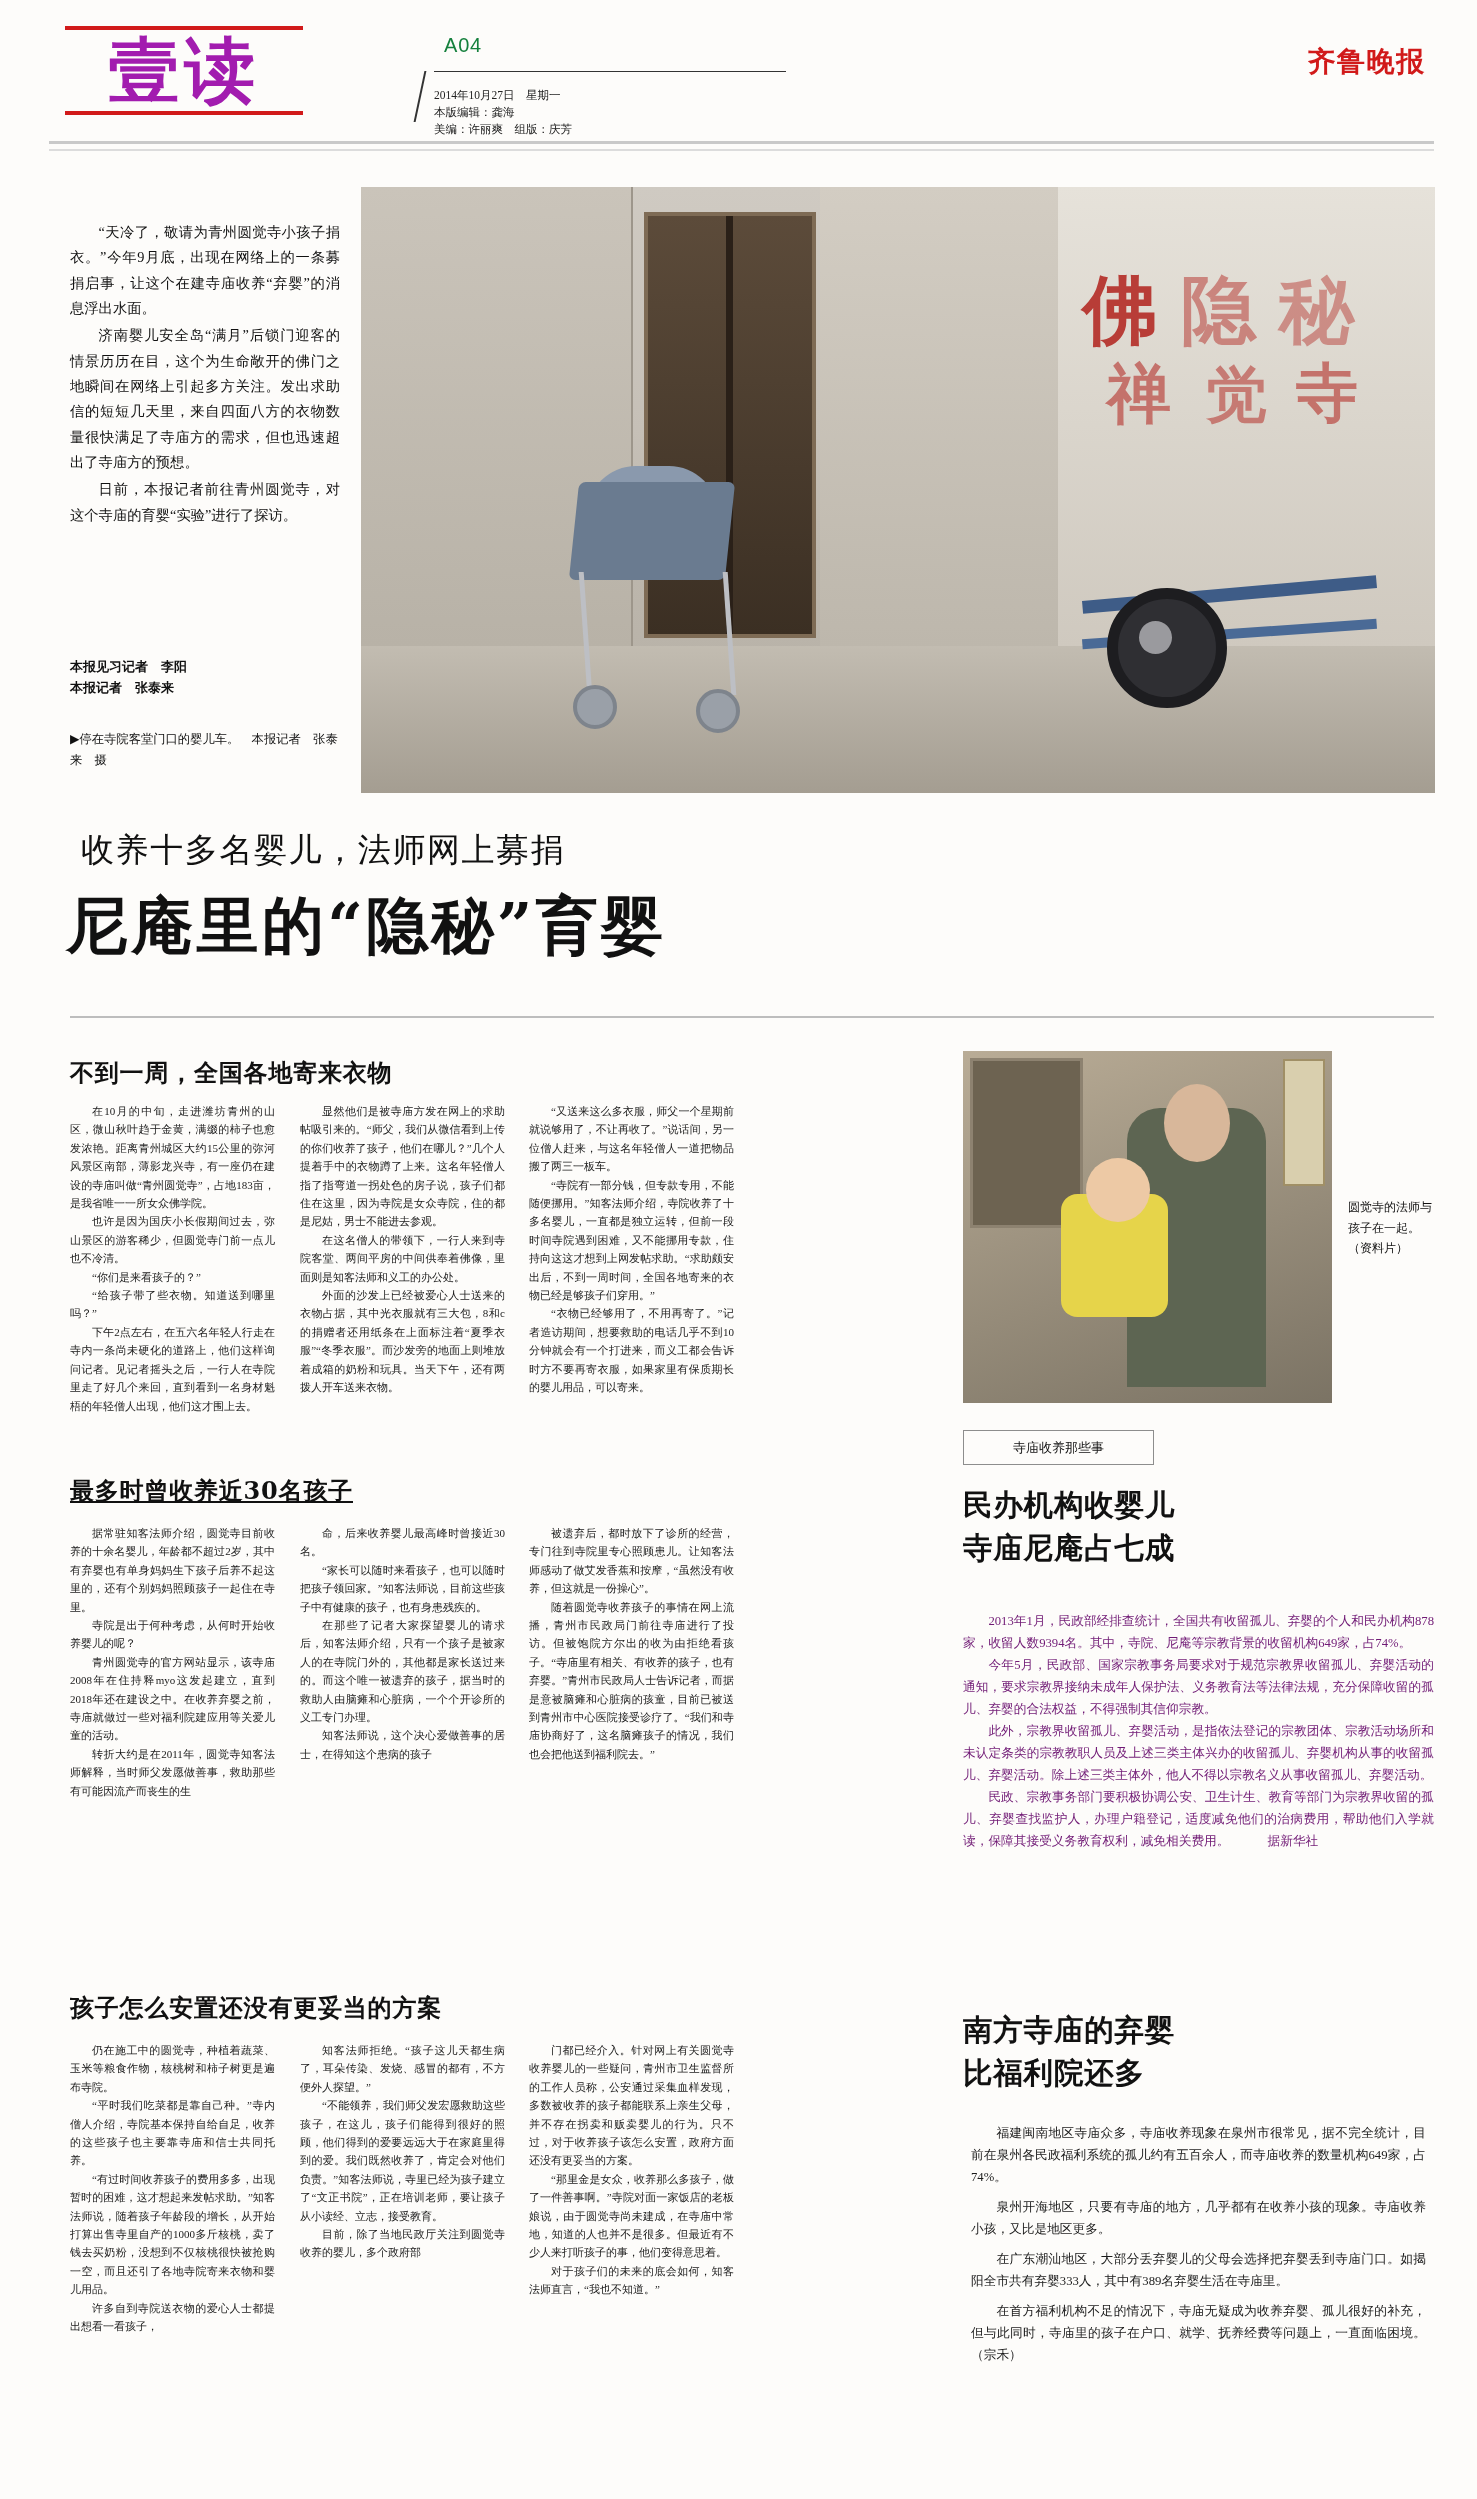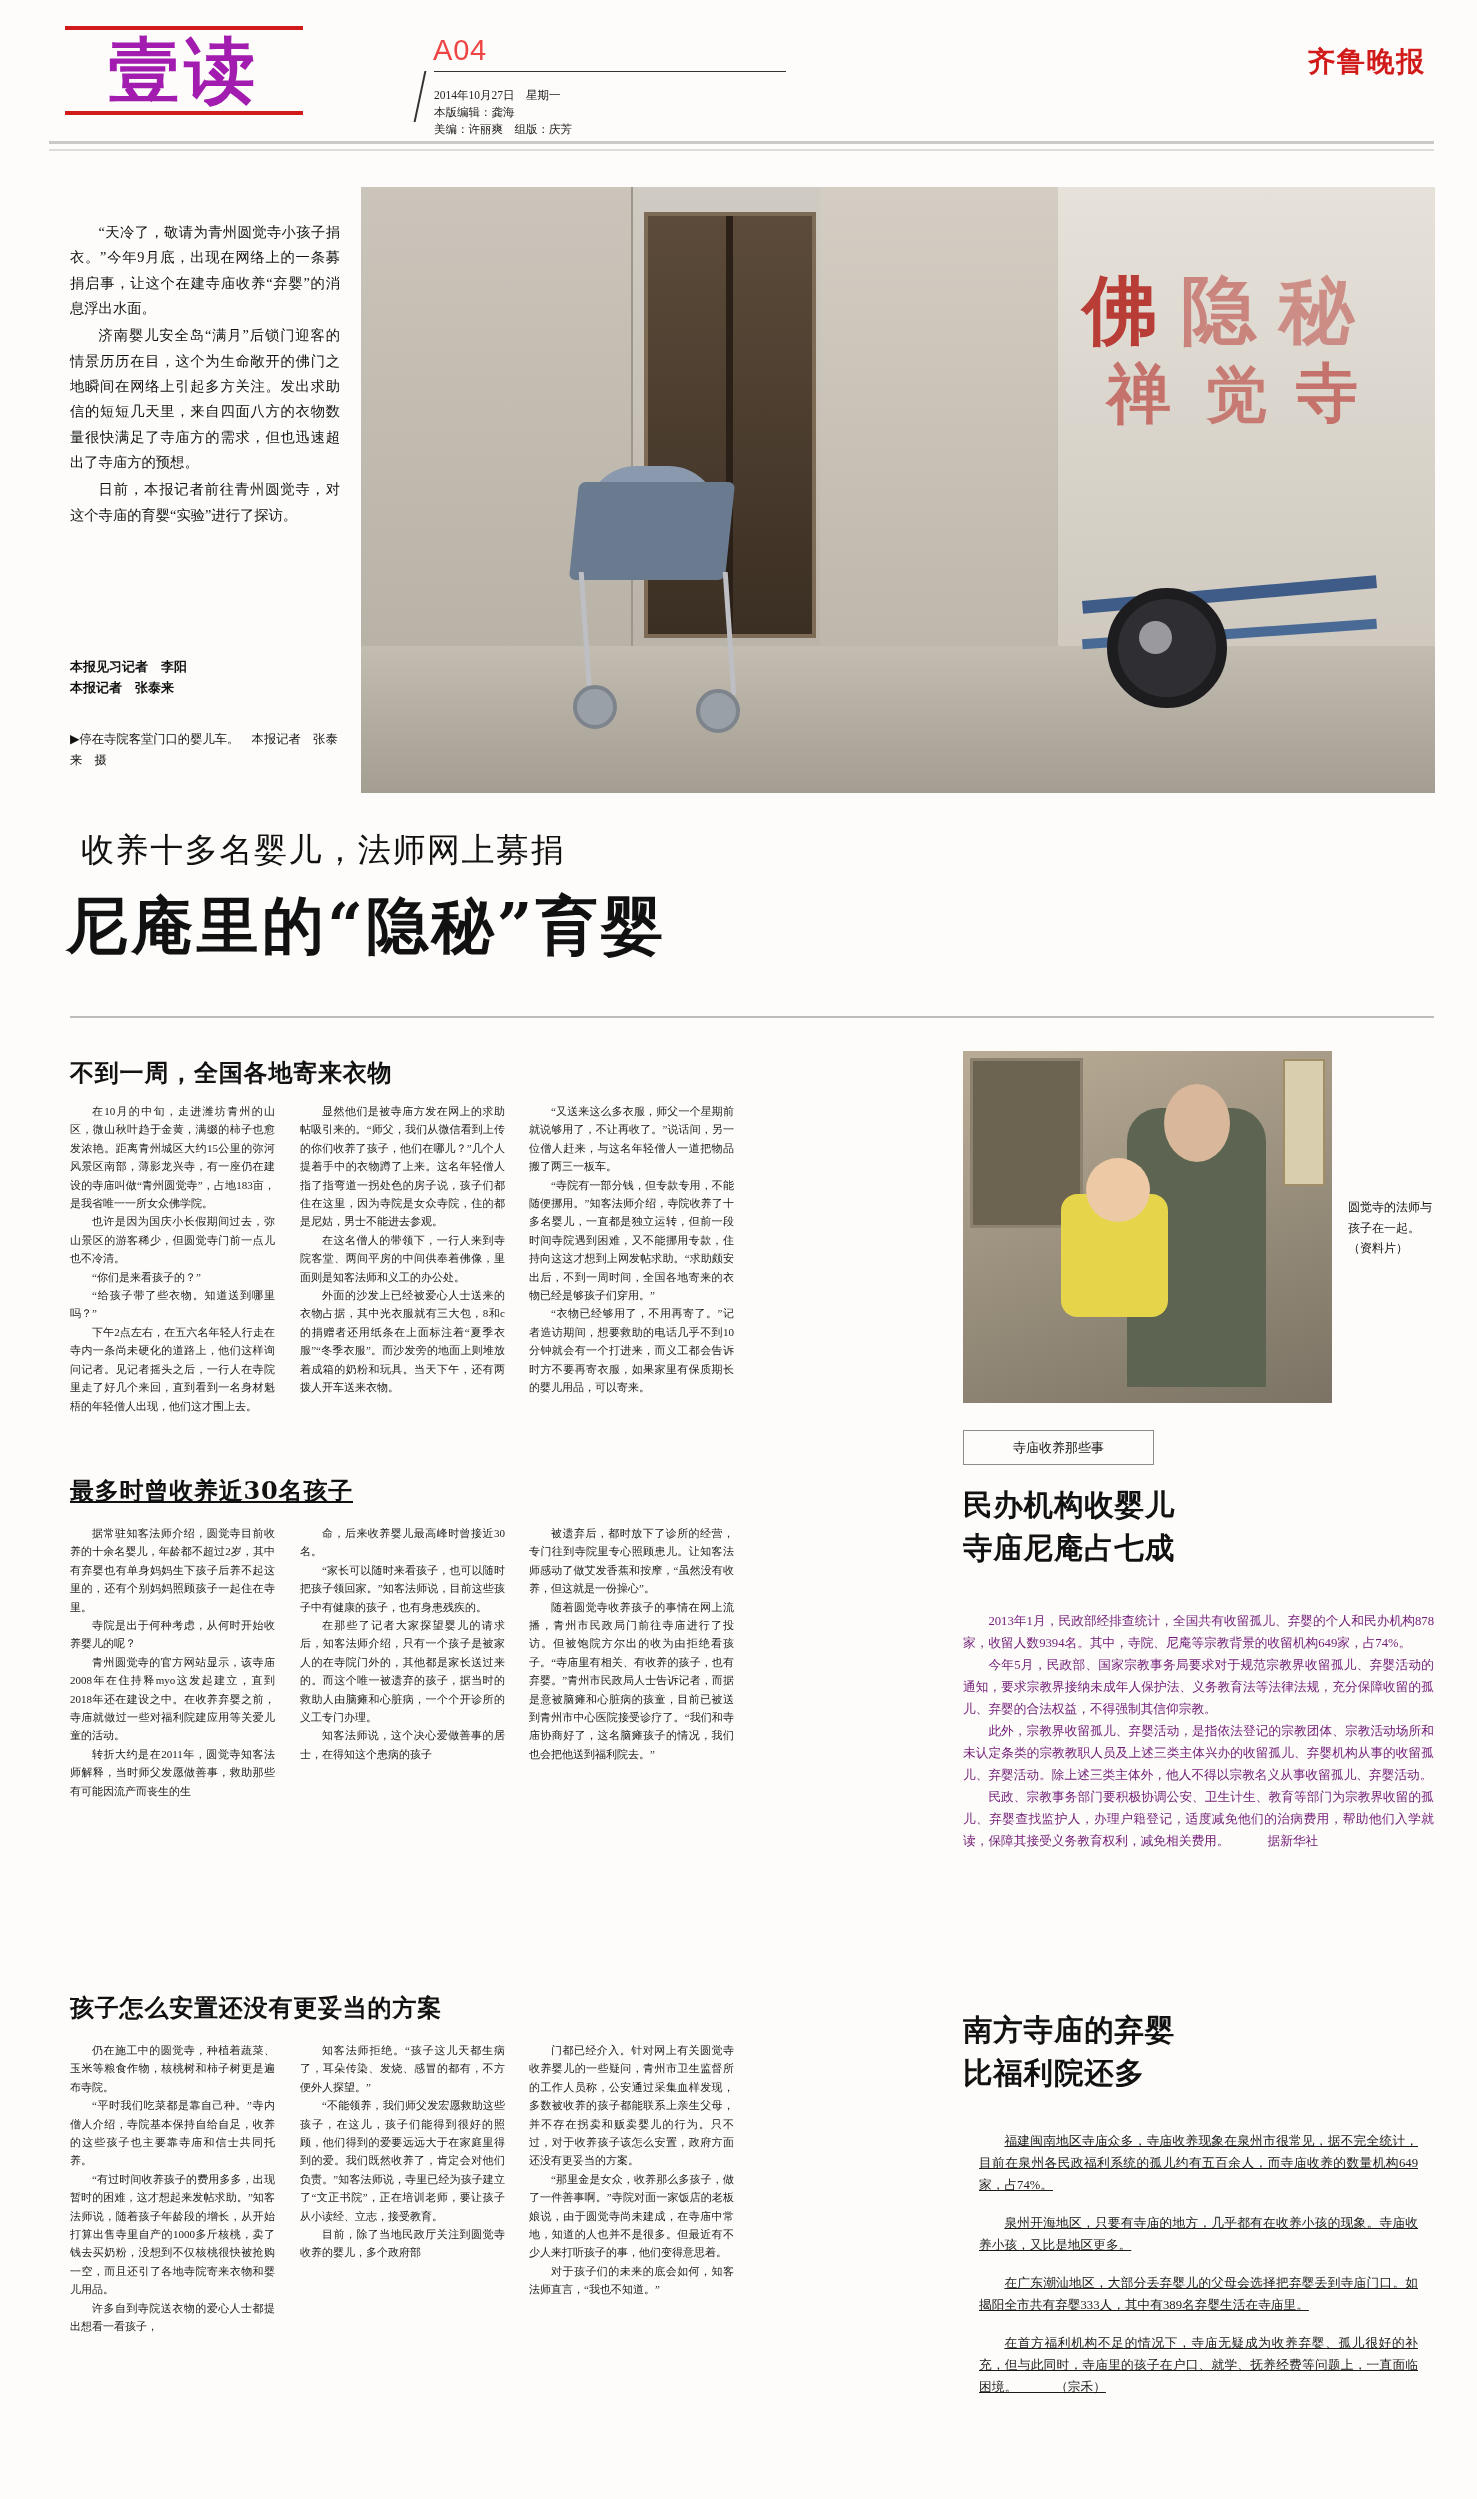--- a/index.html
+++ b/index.html
@@ -7,21 +7,21 @@
   .page{width:1478px;height:2500px;background:#fdfcfa;position:relative;overflow:hidden;}
   .inner{position:absolute;left:0;top:0;width:1478px;height:2500px;}
 
   
   .masthead{position:absolute;left:49px;top:19.7px;width:1385px;height:107px;}
   .logo-box{position:absolute;left:16.4px;top:6.6px;width:238px;height:89px;}
   .logo-ch{display:inline-block;font-family:"DejaVu Serif",serif;font-weight:bold;color:#a21caf;font-size:71px;line-height:85px;letter-spacing:4.9px;}
   .logo-rule{position:absolute;left:0;top:0;width:238px;height:89px;border-top:4.1px solid #d11a1a;border-bottom:4.1px solid #d11a1a;box-sizing:border-box;}
   .logo-inner{position:absolute;left:0;top:4.1px;width:238px;height:80px;display:flex;align-items:center;justify-content:center;}
 
-  .page-code{position:absolute;left:384px;top:14.8px;font-size:29px;color:#ef4444;font-family:"Liberation Sans",sans-serif;letter-spacing:0.8px;}
+  .page-code{position:absolute;left:395px;top:14.8px;font-size:20px;color:#15803d;font-family:"Liberation Sans",sans-serif;letter-spacing:0.8px;}
   .mast-meta{position:absolute;left:385px;top:51px;width:352px;font-size:11.5px;color:#222;line-height:17px;}
   .mast-meta .line1{border-top:0.8px solid #333;padding-top:15px;}
   .mast-slant{position:absolute;left:370px;top:51px;width:1.6px;height:51px;background:#333;transform:skewX(-12deg);}
   .brand{position:absolute;right:8.2px;top:23px;color:#d11a1a;font-weight:bold;font-size:28px;font-family:"DejaVu Serif",serif;letter-spacing:1.6px;}
   .mast-hr{position:absolute;left:49px;top:141px;width:1385px;height:3.3px;background:#c9c9c9;}
   .mast-hr2{position:absolute;left:49px;top:149px;width:1385px;height:1.6px;background:#dcdcdc;}
 
   
   .intro{position:absolute;left:70px;top:220px;width:270px;font-size:14.3px;line-height:25.4px;color:#111;text-align:justify;}
   .intro p{margin:0 0 1.6px 0;text-indent:2em;}
@@ -84,21 +84,21 @@
   .p2-sign{position:absolute;right:6.6px;top:8.2px;width:38px;height:123px;background:#d9cfae;border:2.5px solid #a08f66;}
   .cap2{position:absolute;left:1348px;top:1197px;width:86px;font-size:12px;line-height:20.5px;color:#111;}
 
   .tag{position:absolute;left:963px;top:1430px;width:189px;height:33px;border:0.8px solid #8d8d8d;display:flex;align-items:center;justify-content:center;font-size:13px;color:#111;}
   .rail-h1{position:absolute;left:963px;top:1483px;width:471px;font-size:29.5px;font-weight:bold;line-height:43px;color:#111;font-family:"DejaVu Serif",serif;letter-spacing:0.8px;}
   .rail-body1{position:absolute;left:963px;top:1594px;width:471px;font-size:12.7px;line-height:22px;text-align:justify;color:#701a75;margin-top:16px;}
   .rail-body1 p{margin:0;text-indent:2em;}
 
   .rail-h2{position:absolute;left:963px;top:2008px;width:471px;font-size:29.5px;font-weight:bold;line-height:43px;color:#111;font-family:"DejaVu Serif",serif;letter-spacing:0.8px;}
   .rail-body2{position:absolute;left:963px;top:2114px;width:471px;font-size:12.7px;line-height:22px;text-align:justify;color:#1a1a1a;}
-  .rail-body2 p{margin:16px;text-indent:2em;text-decoration:underline;}
+  .rail-body2 p{margin:8px;text-indent:2em;}
 </style>
 </head>
 <body>
 
 <div class="page">
  <div class="inner">
 
   <div class="masthead">
     <div class="logo-box">
       <div class="logo-rule"></div>

